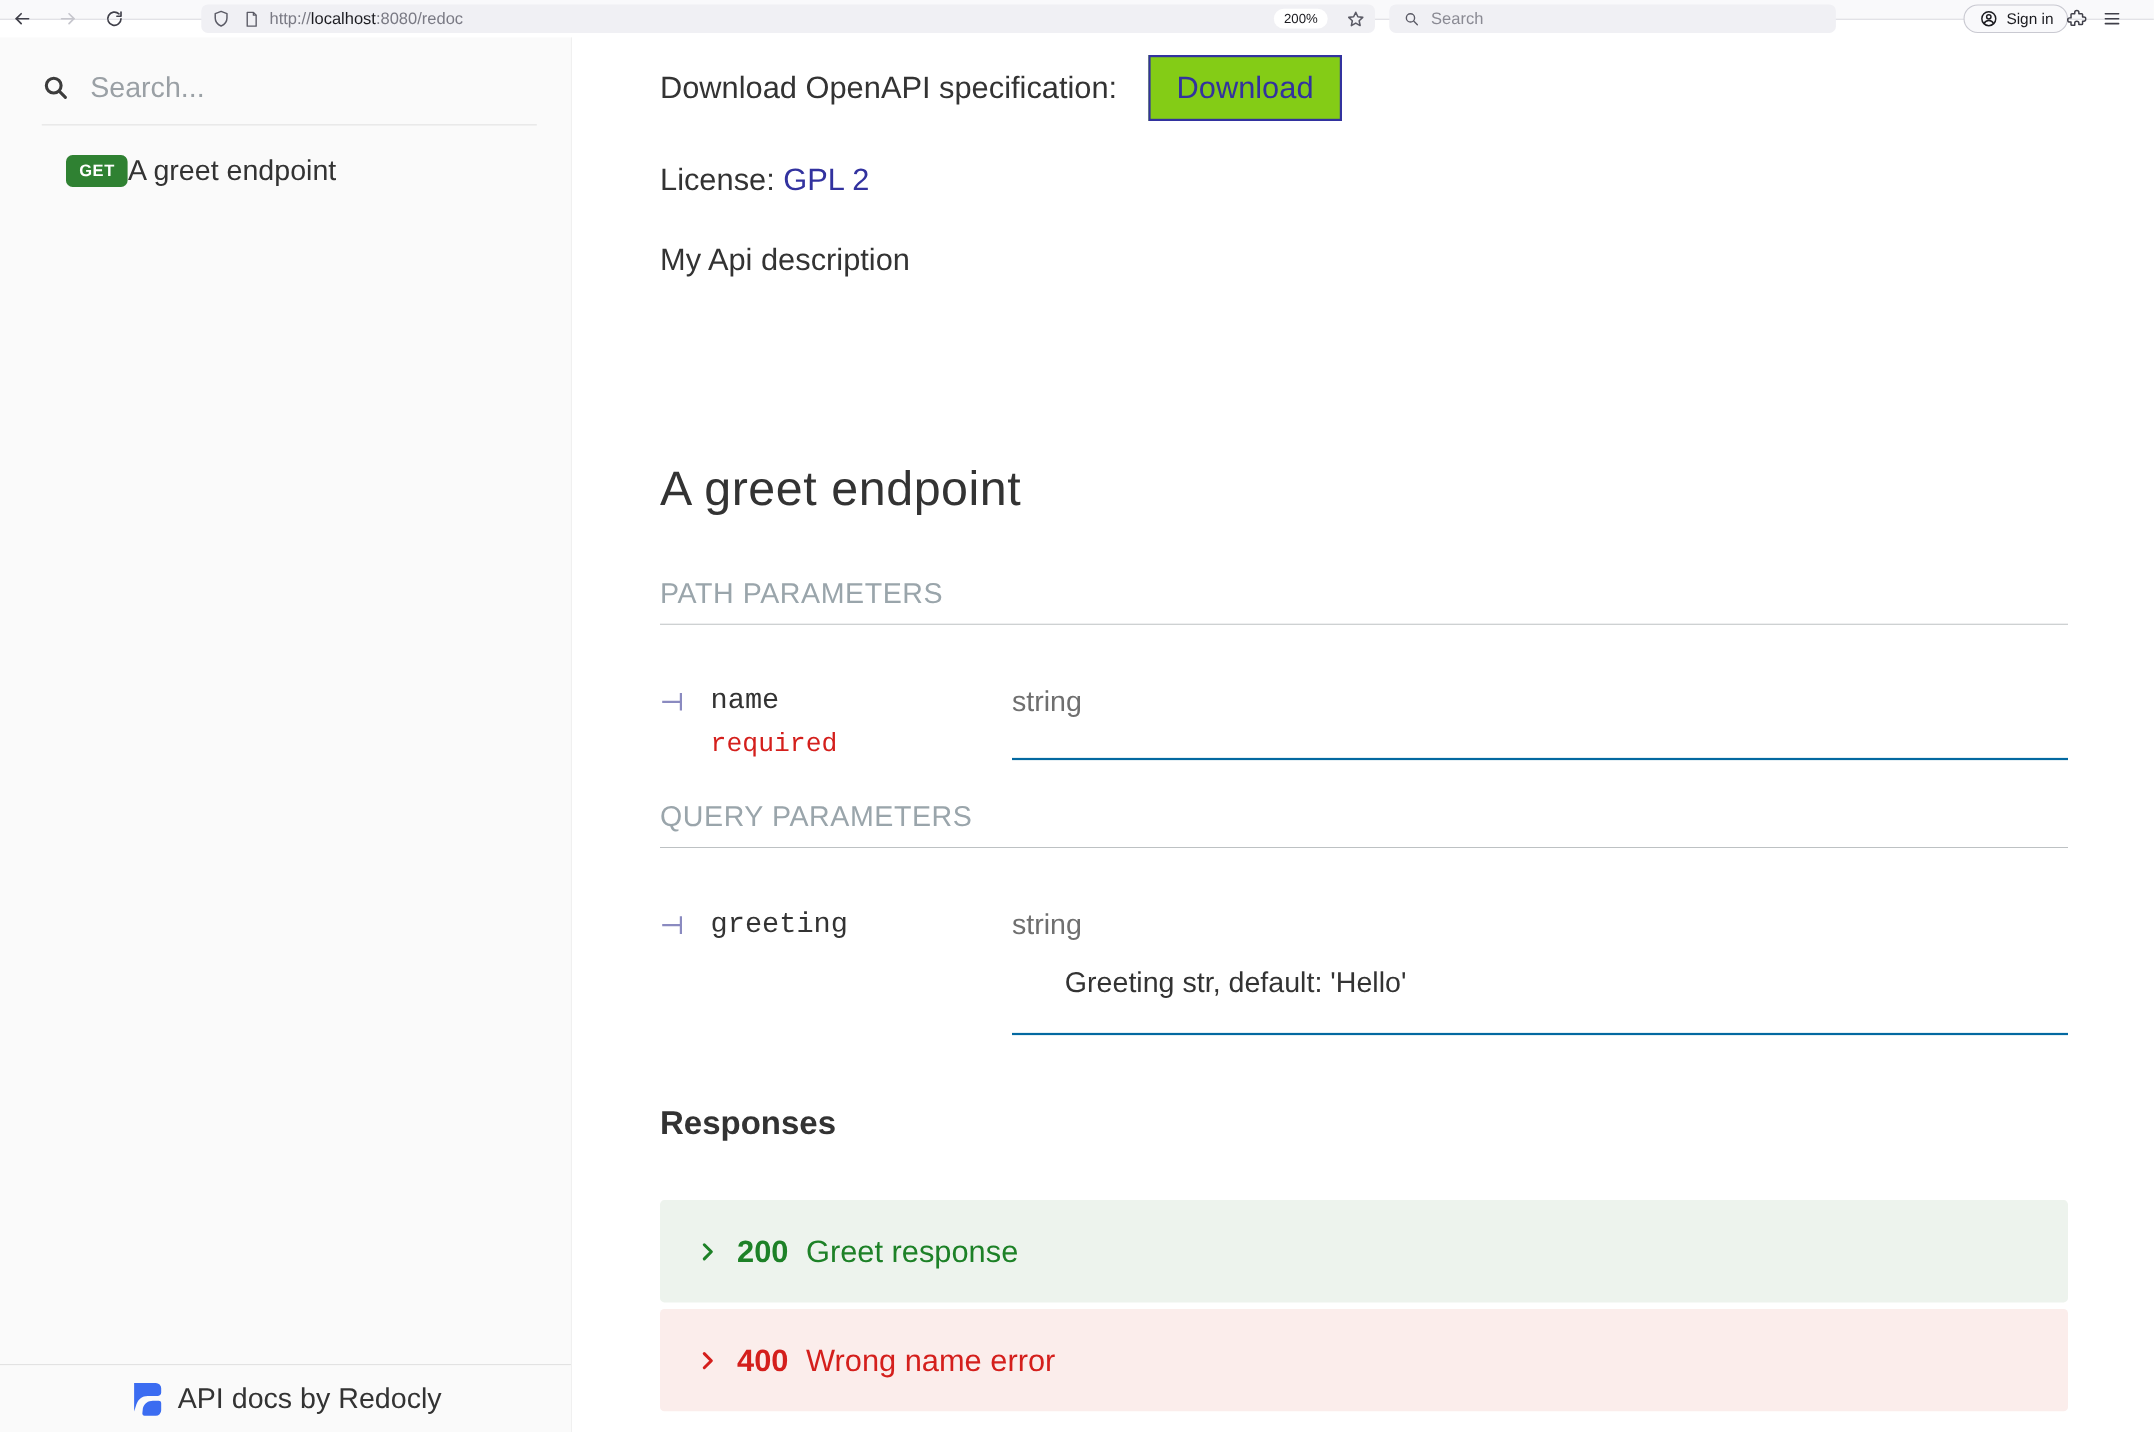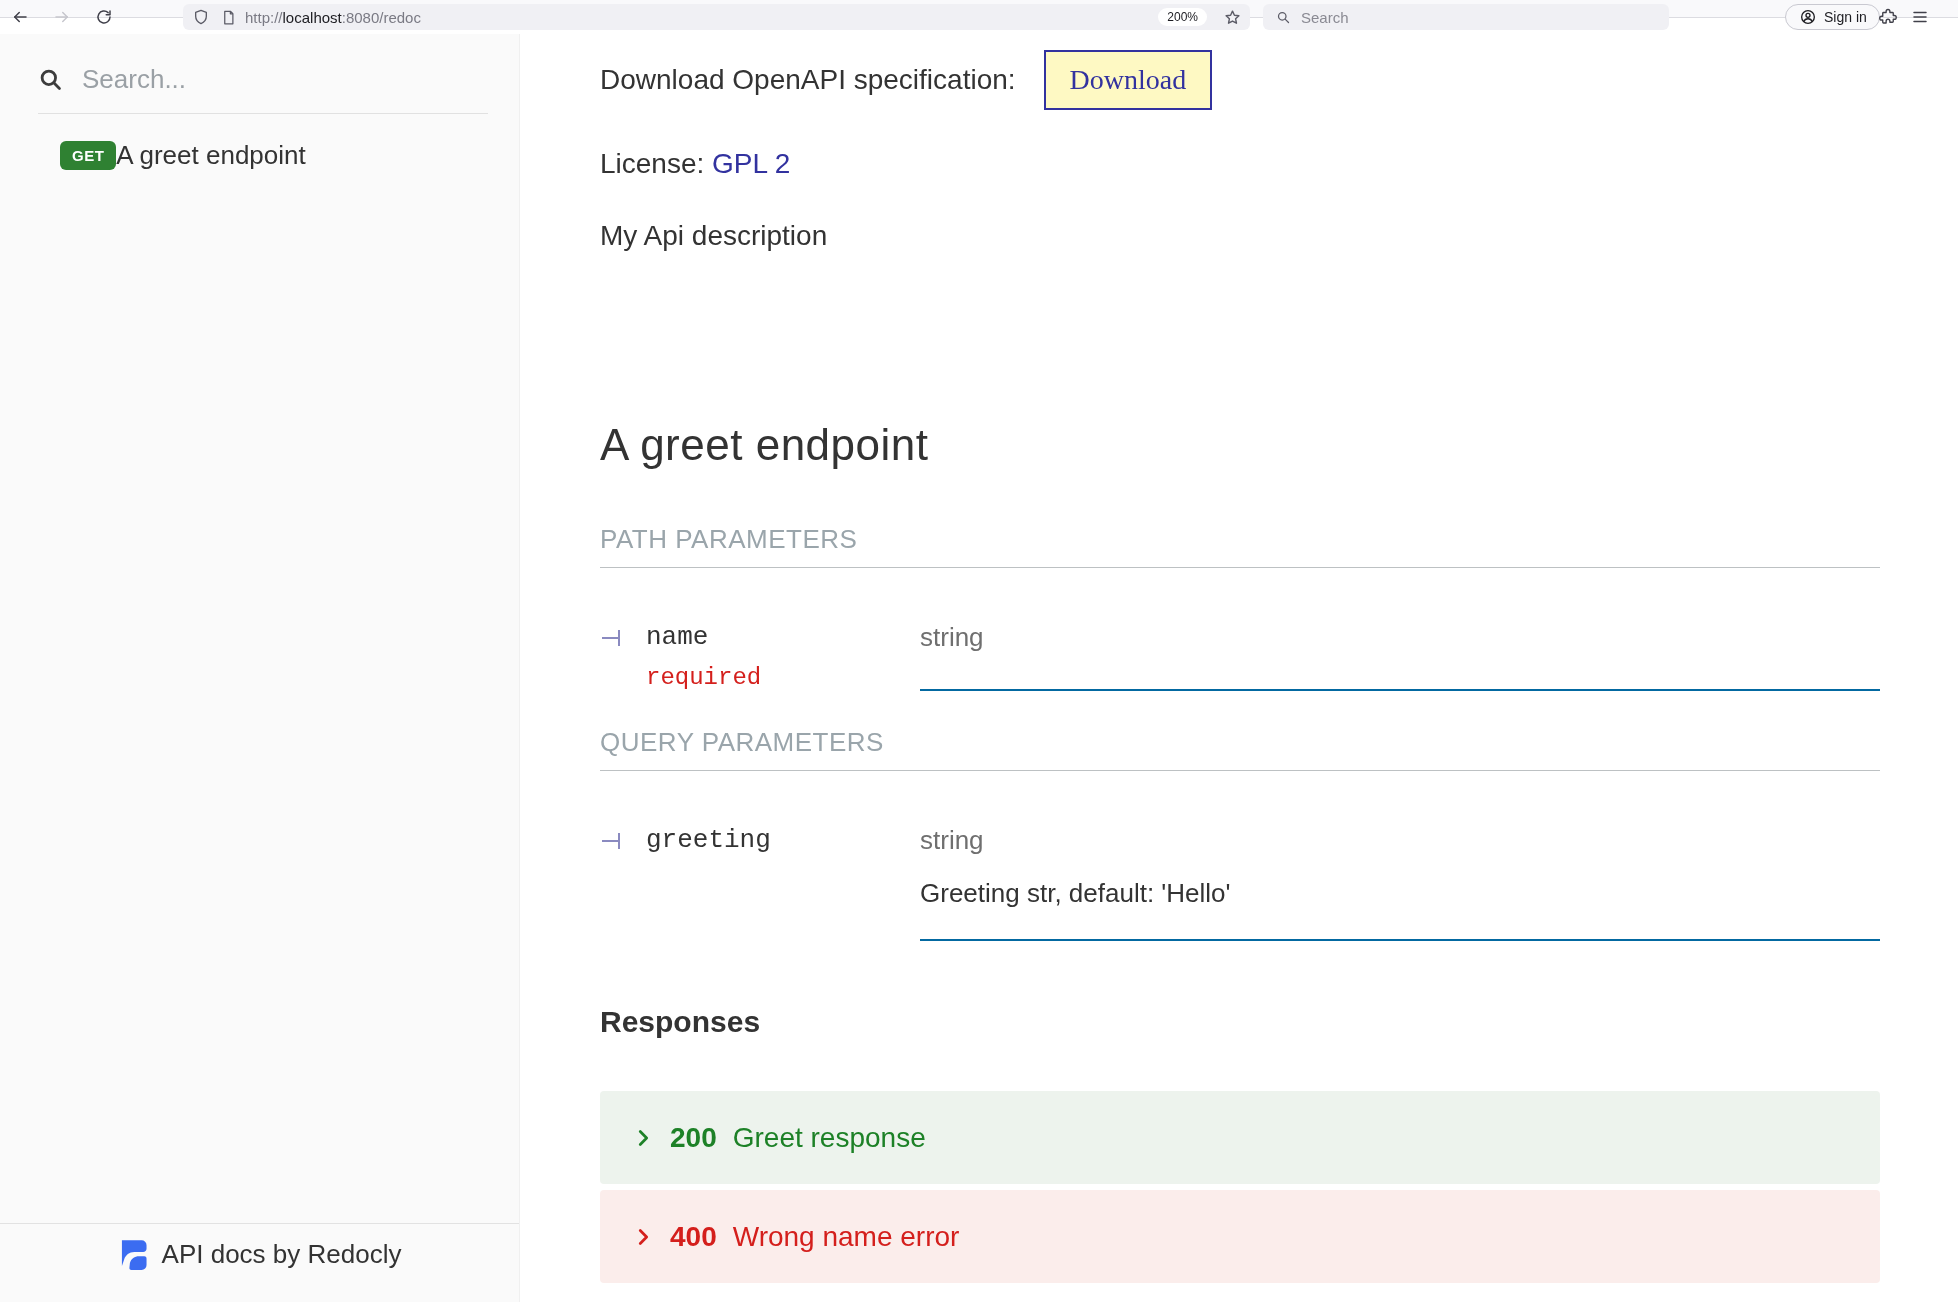--- a/index.html
+++ b/index.html
@@ -32,45 +32,45 @@
   .side-search { position:absolute; left:38px; top:30px; width:450px; display:flex; align-items:center; gap:18px;
                  border-bottom:1px solid #e1e1e1; padding-bottom:18px; }
   .side-search input { border:none; outline:none; background:transparent; font-size:26px; font-weight:500;
                        color:#555; width:360px; font-family:"Liberation Sans", sans-serif; }
   .side-search input::placeholder { color:#9aa0a5; opacity:1; }
   .menu-item { position:absolute; left:60px; top:106px; width:440px; display:flex; align-items:center; 
                cursor:pointer; }
   .get-badge { background:#2f8132; color:#fff; font-size:15px; font-weight:bold; letter-spacing:0.5px;
                border-radius:6px; padding:7px 12px; line-height:1; }
   .menu-item .mi-label { font-size:26px; color:#333; }
-  .side-footer { position:absolute; left:0; bottom:17px; width:519px; height:62px; border-top:1px solid #e2e2e2;
+  .side-footer { position:absolute; left:0; bottom:0; width:519px; height:62px; border-top:1px solid #e2e2e2;
                  display:flex; align-items:center; justify-content:center; gap:14px; background:#fafafa; }
   .side-footer span { font-size:26px; color:#333; }
 
   
   .content { position:absolute; left:520px; top:34px; width:1438px; height:1268px; background:#fff;
              padding:0 78px 0 80px; overflow:hidden; }
   .dl-row { margin-top:16px; display:flex; align-items:center; gap:28px; }
   .dl-label { font-size:28px; color:#333; }
-  .dl-btn { font-size:28px; color:#32329f; background:#fef9c3; border:2px solid #32329f;
-            padding:12px 24px; cursor:pointer; font-family:Liberation Serif, serif; }
+  .dl-btn { font-size:28px; color:#32329f; background:#84cc16; border:2px solid #32329f;
+            padding:12px 24px; cursor:pointer; font-family:Liberation Sans, sans-serif; }
   .license-row { margin-top:38px; font-size:28px; color:#333; }
   .license-row a { color:#32329f; text-decoration:none; cursor:pointer; }
   .api-desc { margin-top:40px; font-size:28px; color:#333; }
   h1.endpoint { margin-top:168px; font-size:44px; font-weight:400; color:#333; letter-spacing:0.5px; }
   .group-header { margin-top:54px; font-size:26px; color:#9aa5ab; letter-spacing:0.5px;
                   border-bottom:1px solid rgba(38,50,56,0.3); padding-bottom:12px; }
   .param-row { display:flex; margin-top:54px; }
   .param-left { width:320px; display:flex; gap:20px; align-items:flex-start; }
   .tree-tack { margin-top:3px; flex:none; color:#8a8ac0; }
   .pname { font-family:"Liberation Mono","DejaVu Sans Mono",monospace; font-size:26px; color:#333; }
   .preq  { font-family:"Liberation Mono","DejaVu Sans Mono",monospace; font-size:24px; color:#d41f1c; margin-top:12px; }
   .param-right { flex:1; border-bottom:2px solid #0369a1; padding-bottom:30px; }
   .ptype { font-size:26px; color:#6f6f6f; }
-  .pdesc { font-size:26px; color:#333; margin-top:22px; }
+  .pdesc { font-size:26px; color:#333; margin-top:22px;margin-left:48px; }
   .pdesc:empty { display:none; }
   h2.responses { margin-top:64px; font-size:30px; font-weight:600; color:#333; }
   .resp-bar { margin-top:0; height:93px; border-radius:4px; display:flex; align-items:center; gap:16px;
               padding:0 32px; cursor:pointer; }
   .resp-bar.success { margin-top:52px; background:#edf3ed; color:#1d8127; }
   .resp-bar.error   { margin-top:6px;  background:#fbedeb; color:#d41f1c; }
   .resp-code { font-size:28px; font-weight:bold; }
   .resp-label { font-size:28px; }
   .chev { display:flex; align-items:center; }
   svg { display:block; }

